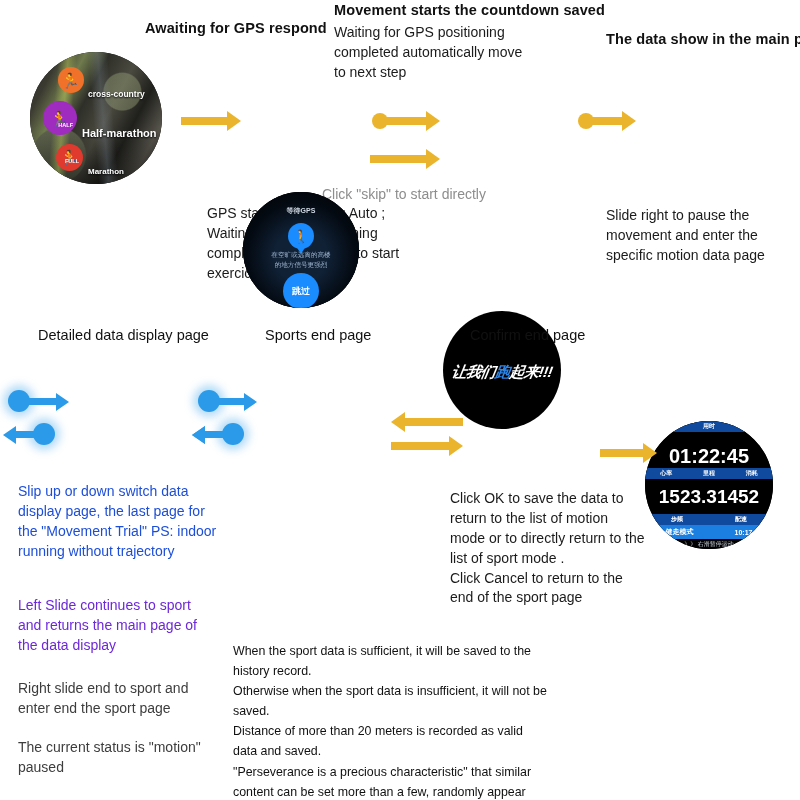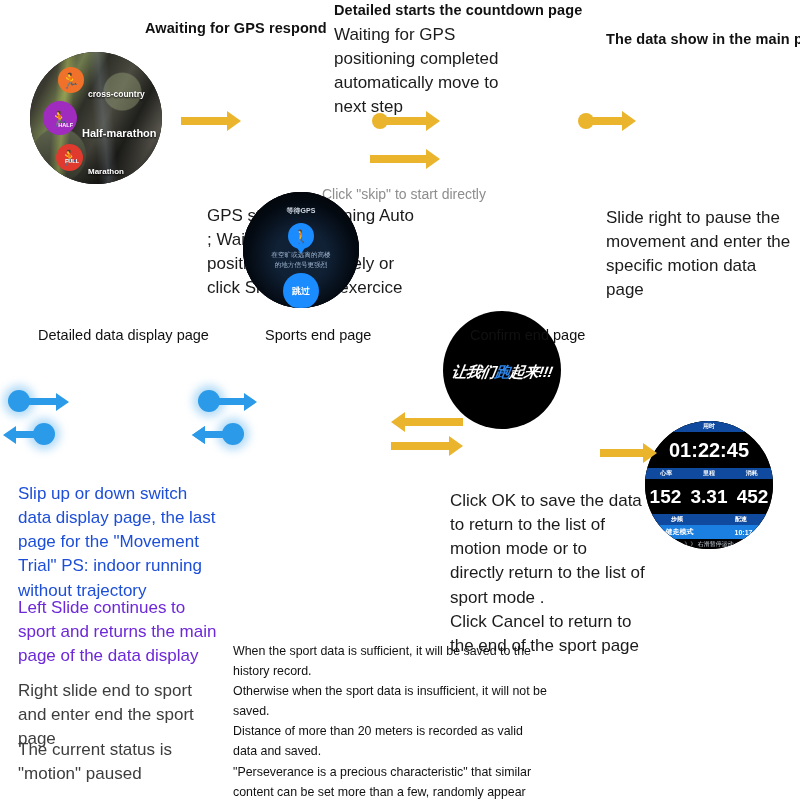--- a/index.html
+++ b/index.html
@@ -7,21 +7,21 @@
     width:800px;height:800px;position:relative;overflow:hidden;
     background:#ffffff;
     font-family:"Liberation Sans","DejaVu Sans",sans-serif;
     color:#111;
   }
   .abs{position:absolute;}
 
   
   .hd{font-weight:bold;font-size:14.5px;color:#111;letter-spacing:.1px;white-space:nowrap;}
   .hd2{font-size:14.5px;color:#111;white-space:nowrap;}
-  .para{font-size:17px;line-height:1.42;color:#1b1b1b;}
+  .para{font-size:14px;line-height:1.42;color:#1b1b1b;}
   .para-sm{font-size:12.4px;line-height:1.62;color:#111;}
   .gray{color:#8d8d8d;font-size:14px;}
 
   
   .watch{border-radius:50%;overflow:hidden;position:relative;background:#000;}
 
   
   .photo{
     position:absolute;inset:0;
     background:
@@ -58,22 +58,22 @@
   .skip{position:absolute;left:50%;top:70%;transform:translateX(-50%);width:36px;height:36px;border-radius:50%;background:#1a8cff;display:flex;align-items:center;justify-content:center;color:#fff;font-size:9px;font-weight:bold;}
 
   
   .cdtext{position:absolute;left:0;right:0;top:44%;text-align:center;color:#fff;font-weight:bold;font-size:15px;font-style:italic;letter-spacing:-.5px;transform:skewX(-9deg);}
   .cdtext .hl{color:#2f86e8;}
 
   
   .md{position:absolute;inset:0;background:#000;display:flex;flex-direction:column;}
   .md .bar{background:#0f4a9e;color:#fff;font-size:6px;font-weight:bold;display:flex;justify-content:space-around;align-items:center;padding:1px 0;}
   .md .val{color:#fff;font-weight:bold;display:flex;justify-content:space-around;align-items:center;}
-  .md .r1{font-size:20px;justify-content:center;}
-  .md .r2{font-size:19px;}
+  .md .r1{font-size:20px;justify-content:center;align-items:flex-end;}
+  .md .r2{font-size:19px;justify-content:center;}
   .md .r3{font-size:18px;}
   .md .footbar{background:#1a7fe0;color:#fff;font-size:7px;font-weight:bold;display:flex;justify-content:space-around;align-items:center;padding:2px 0;}
   .md .foot{color:#cfd8e4;font-size:6px;text-align:center;padding-top:1px;}
 
   
   .yarrow{position:absolute;height:8px;background:#eab52c;}
   .yarrow:after{content:"";position:absolute;right:-12px;top:-6px;border-left:14px solid #eab52c;border-top:10px solid transparent;border-bottom:10px solid transparent;}
   .yarrow.left:after{display:none;}
   .yarrow.left:before{content:"";position:absolute;left:-12px;top:-6px;border-right:14px solid #eab52c;border-top:10px solid transparent;border-bottom:10px solid transparent;}
   .ydot{position:absolute;width:16px;height:16px;border-radius:50%;background:#eab52c;}
@@ -82,21 +82,21 @@
   .barrow:after{content:"";position:absolute;right:-11px;top:-5.5px;border-left:13px solid #2b9ae8;border-top:9px solid transparent;border-bottom:9px solid transparent;}
   .barrow.left:after{display:none;}
   .barrow.left:before{content:"";position:absolute;left:-11px;top:-5.5px;border-right:13px solid #2b9ae8;border-top:9px solid transparent;border-bottom:9px solid transparent;}
   .bdot{position:absolute;width:22px;height:22px;border-radius:50%;background:#2b9ae8;box-shadow:0 0 9px 5px rgba(43,154,232,.35);}
 </style>
 </head>
 <body>
 
 <div class="abs hd" style="left:145px;top:20px;">Awaiting for GPS respond</div>
 
-<div class="abs hd" style="left:334px;top:2px;">Detailed starts the countdown page</div>
+<div class="abs hd" style="left:334px;top:2px;">Movement starts the countdown saved</div>
 
 <div class="abs hd" style="left:606px;top:31px;">The data show in the main page</div>
 
 <div class="abs para" style="left:334px;top:23px;width:200px;">Waiting for GPS positioning completed automatically move to next step</div>
 
 <div class="abs gray" style="left:322px;top:186px;">Click "skip" to start directly</div>
 
 <div class="abs para" style="left:207px;top:204px;width:210px;">GPS starts positioning Auto ; Waiting for GPS positioning completely or click Skip to start exercice</div>
 
 <div class="abs para" style="left:606px;top:206px;width:190px;">Slide right to pause the movement and enter the specific motion data page</div>

